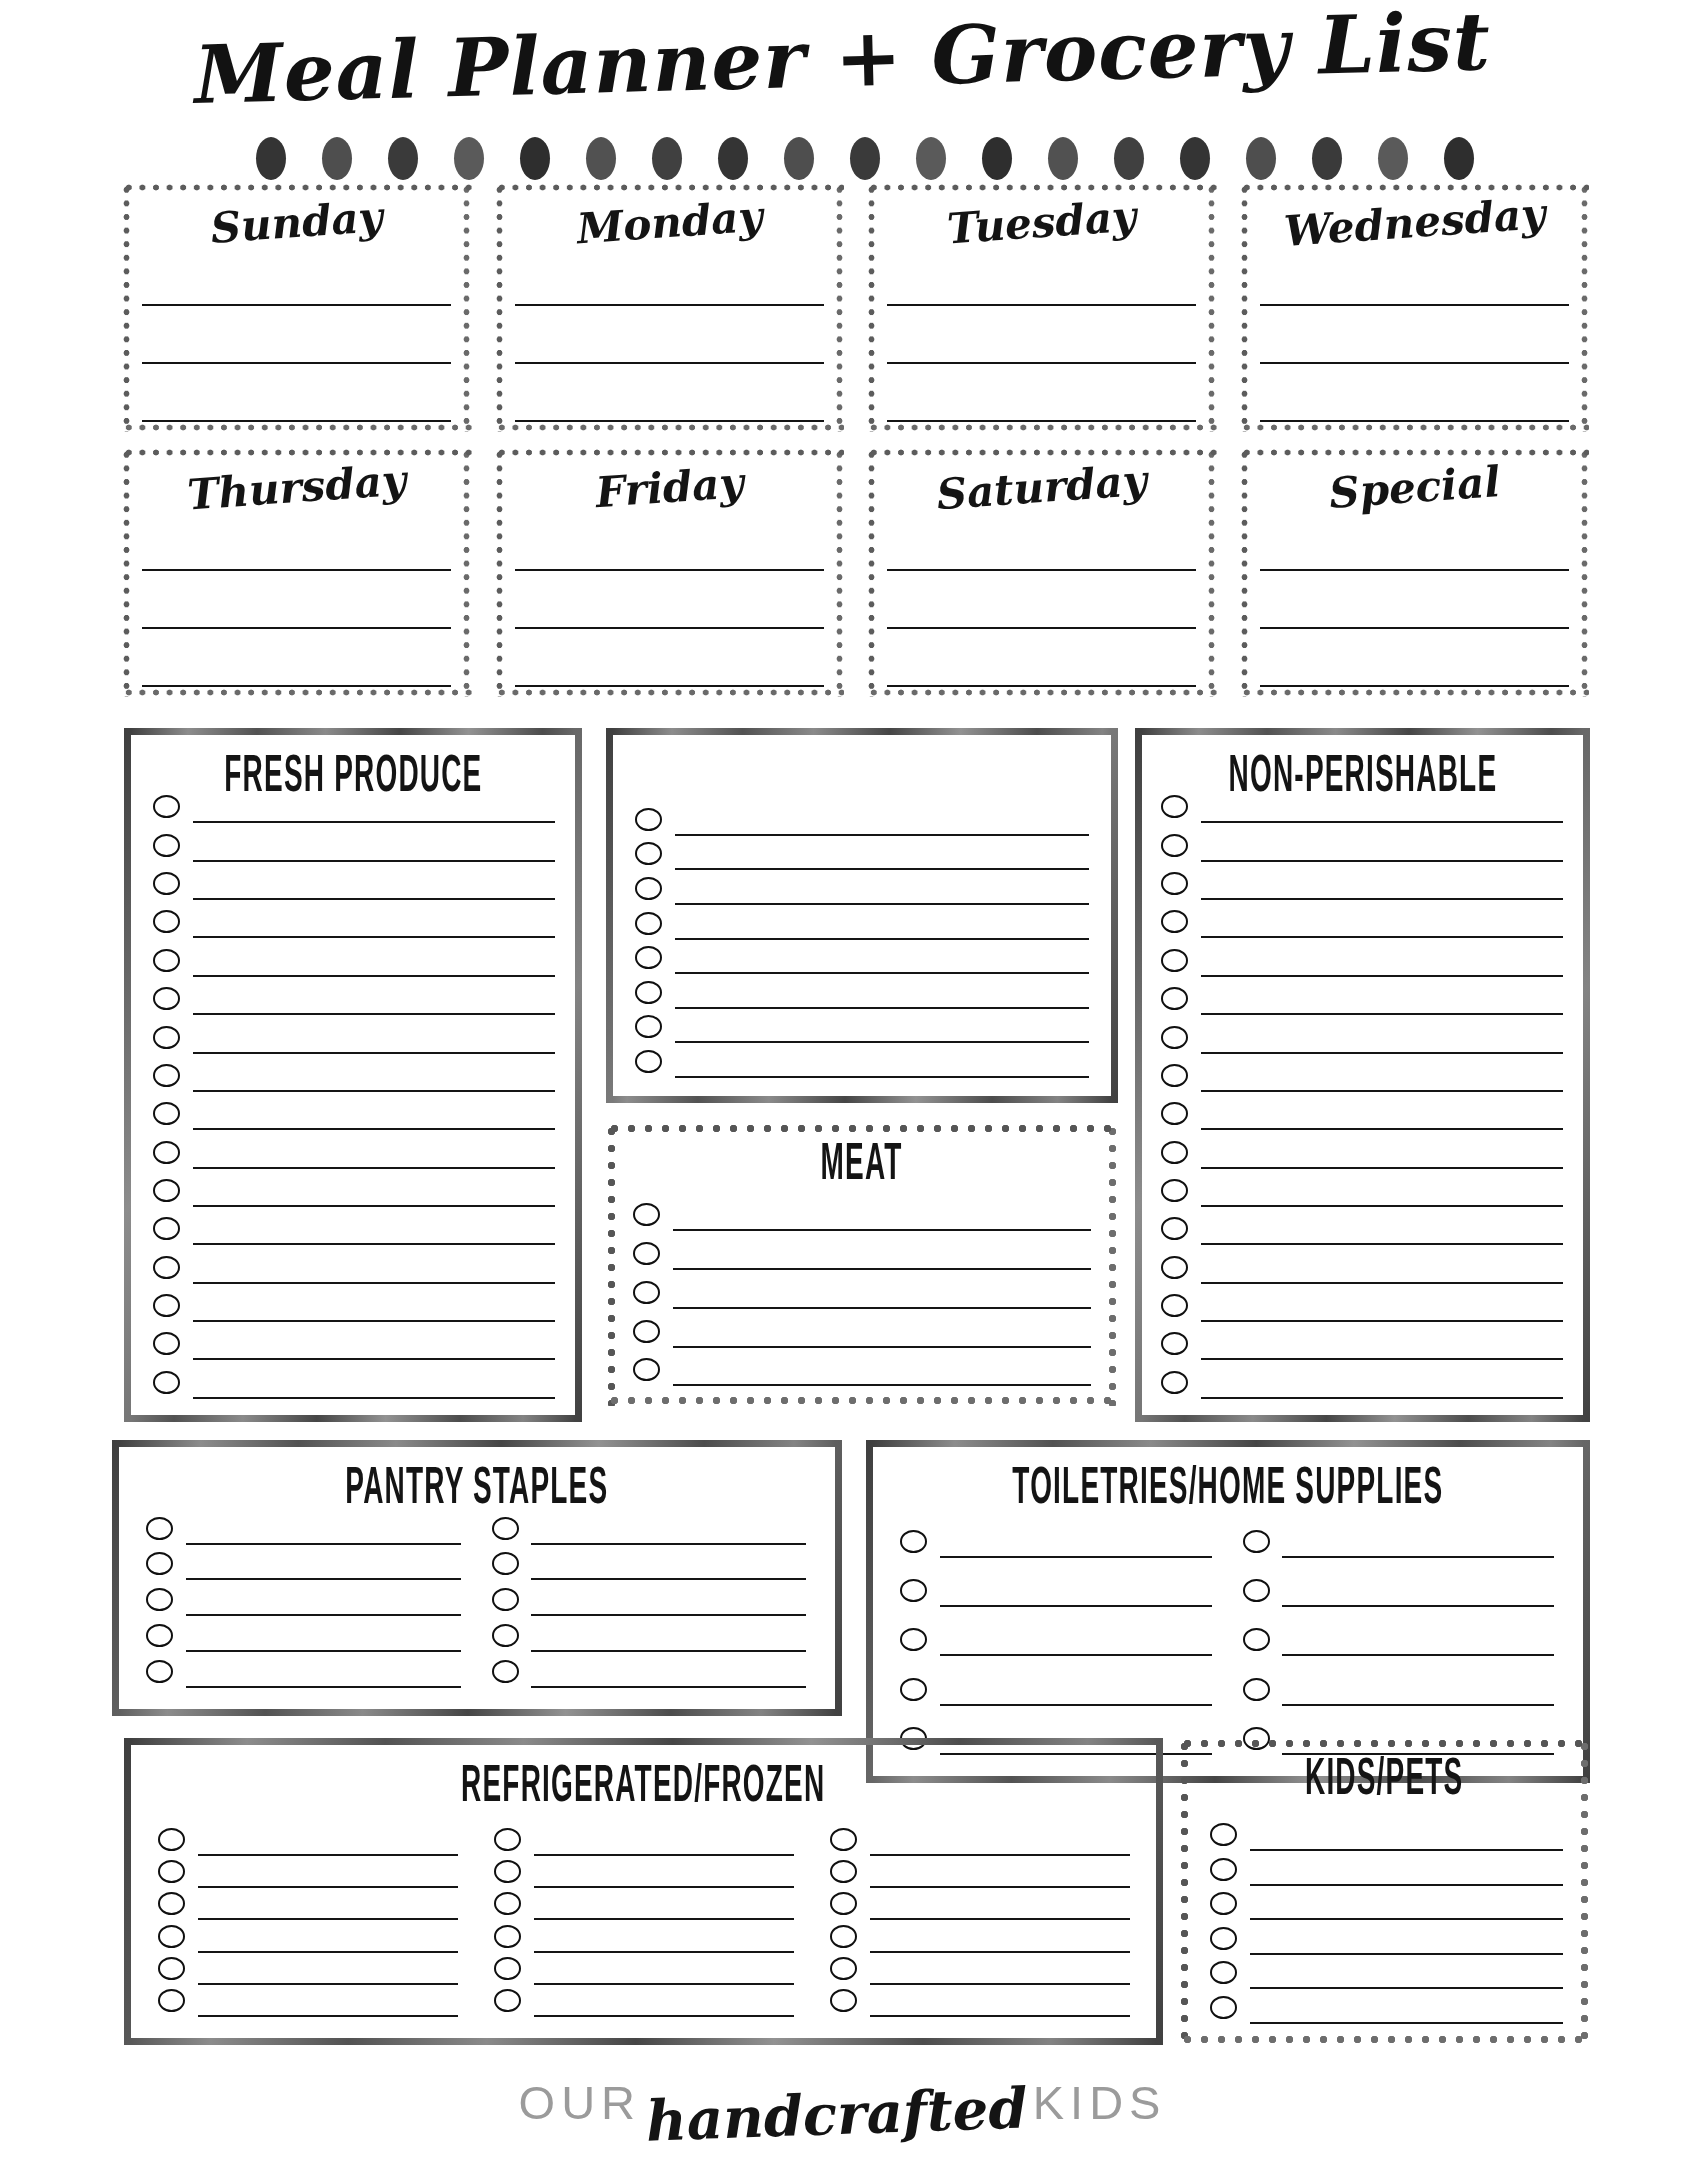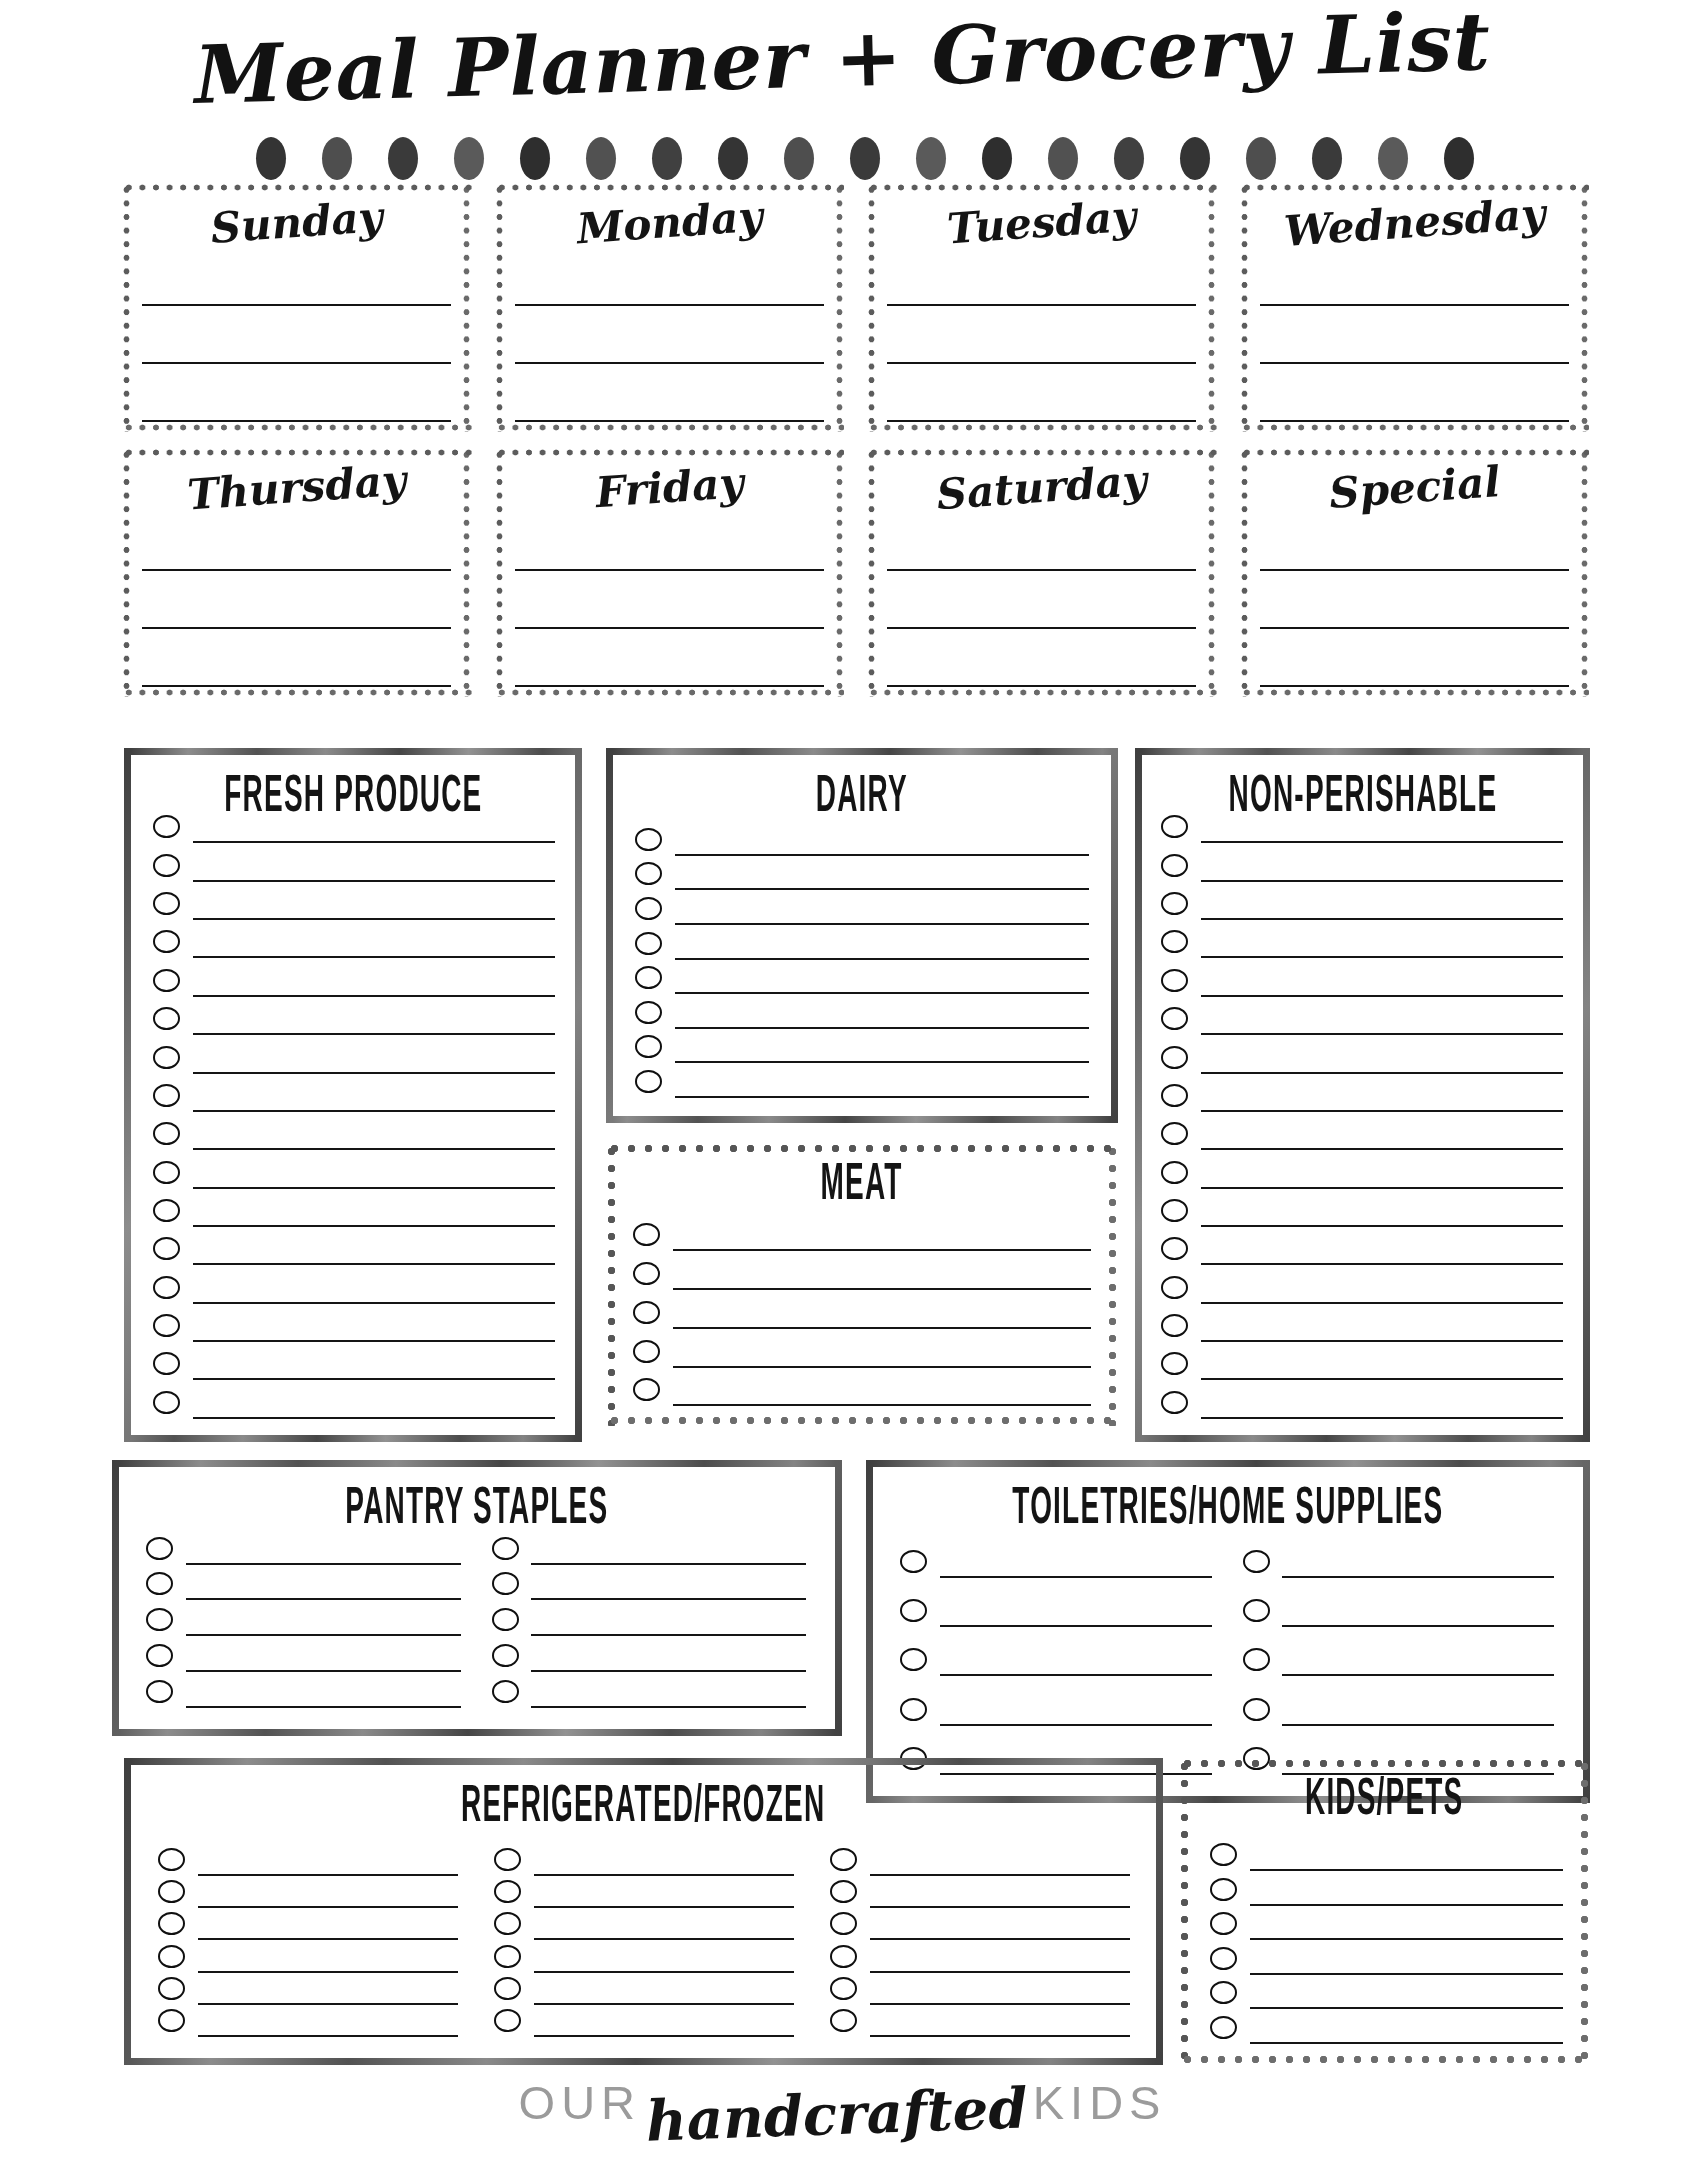--- a/index.html
+++ b/index.html
@@ -70,21 +70,21 @@
     transform:rotate(-4deg);
     color:#141414;
   }
   .day-lines{
     position:absolute;left:20.4px;right:20.4px;top:121px;bottom:10.2px;
     display:flex;flex-direction:column;justify-content:space-between;
   }
   .wline{height:0;border-bottom:2.9px solid #141414;}
 
   
-  .section{position:absolute;box-sizing:border-box;margin-top:20px;}
+  .section{position:absolute;box-sizing:border-box;}
   .box-title-wrap{text-align:center;margin-top:10.2px;white-space:nowrap;}
   .box-title{
     display:inline-block;
     font-family:"Liberation Sans", sans-serif;
     font-weight:bold;
     font-size:40px;letter-spacing:1.7px;
     transform:scale(0.70,1.28);
     transform-origin:center top;
     color:#141414;
   }
@@ -297,21 +297,20 @@
           </div>
           <div class="row">
             <span class="circle"></span>
             <span class="row-line"></span>
           </div>
         </div>
       </div>
   </div>
 
   <div class="section solidbox sec-dairy">
-    <div class="box-title-wrap"><span class="box-title">DAIRY</span></div>
     <div class="cols">
         <div class="col">
           <div class="row">
             <span class="circle"></span>
             <span class="row-line"></span>
           </div>
           <div class="row">
             <span class="circle"></span>
             <span class="row-line"></span>
           </div>

